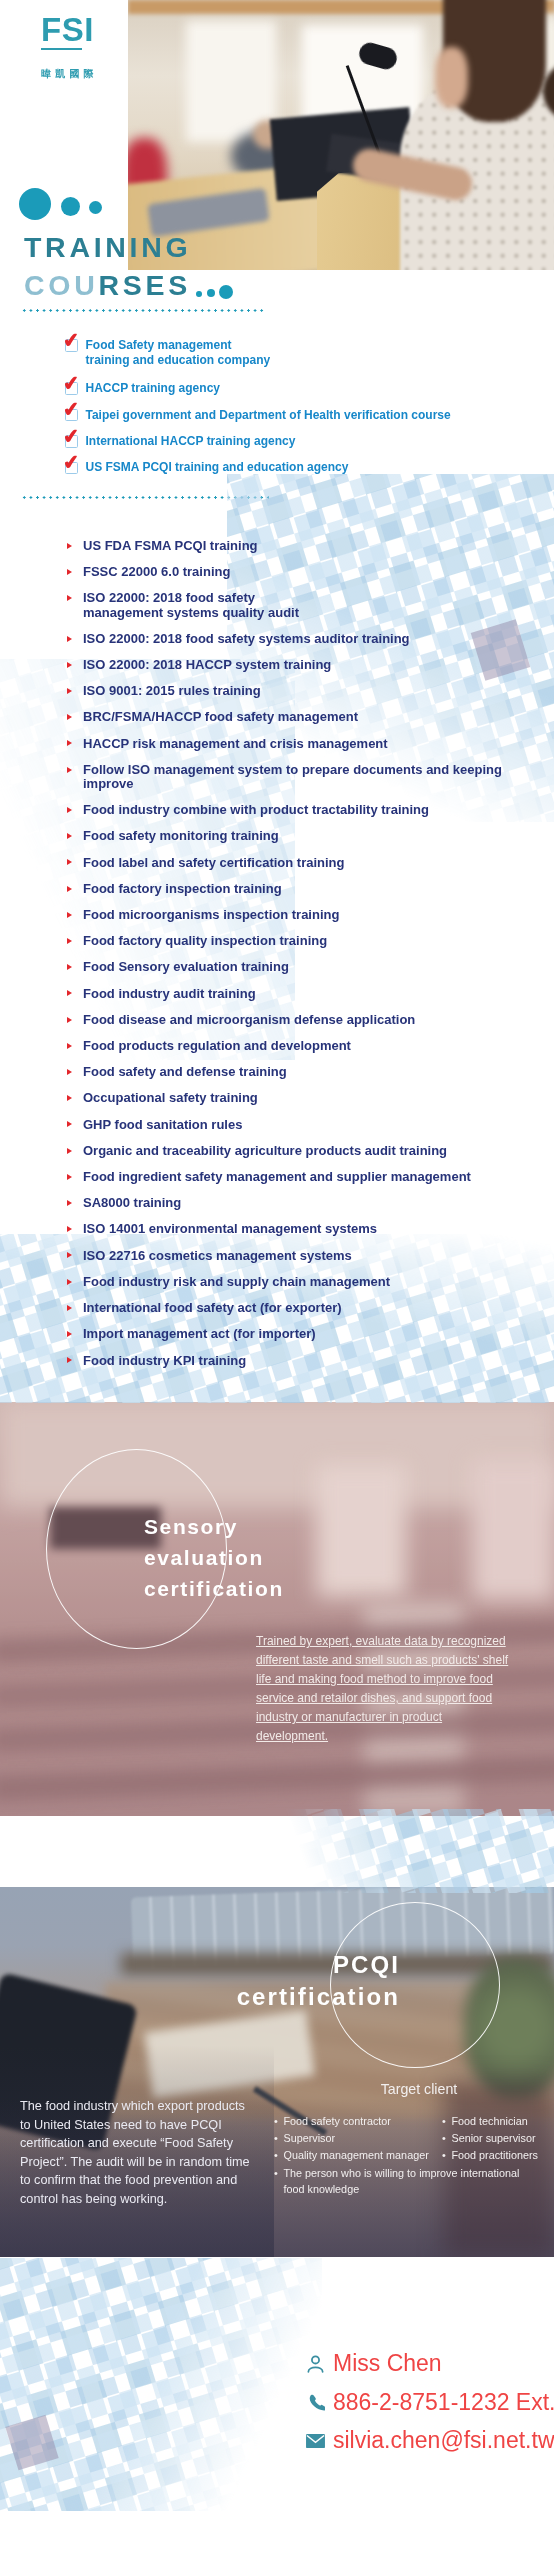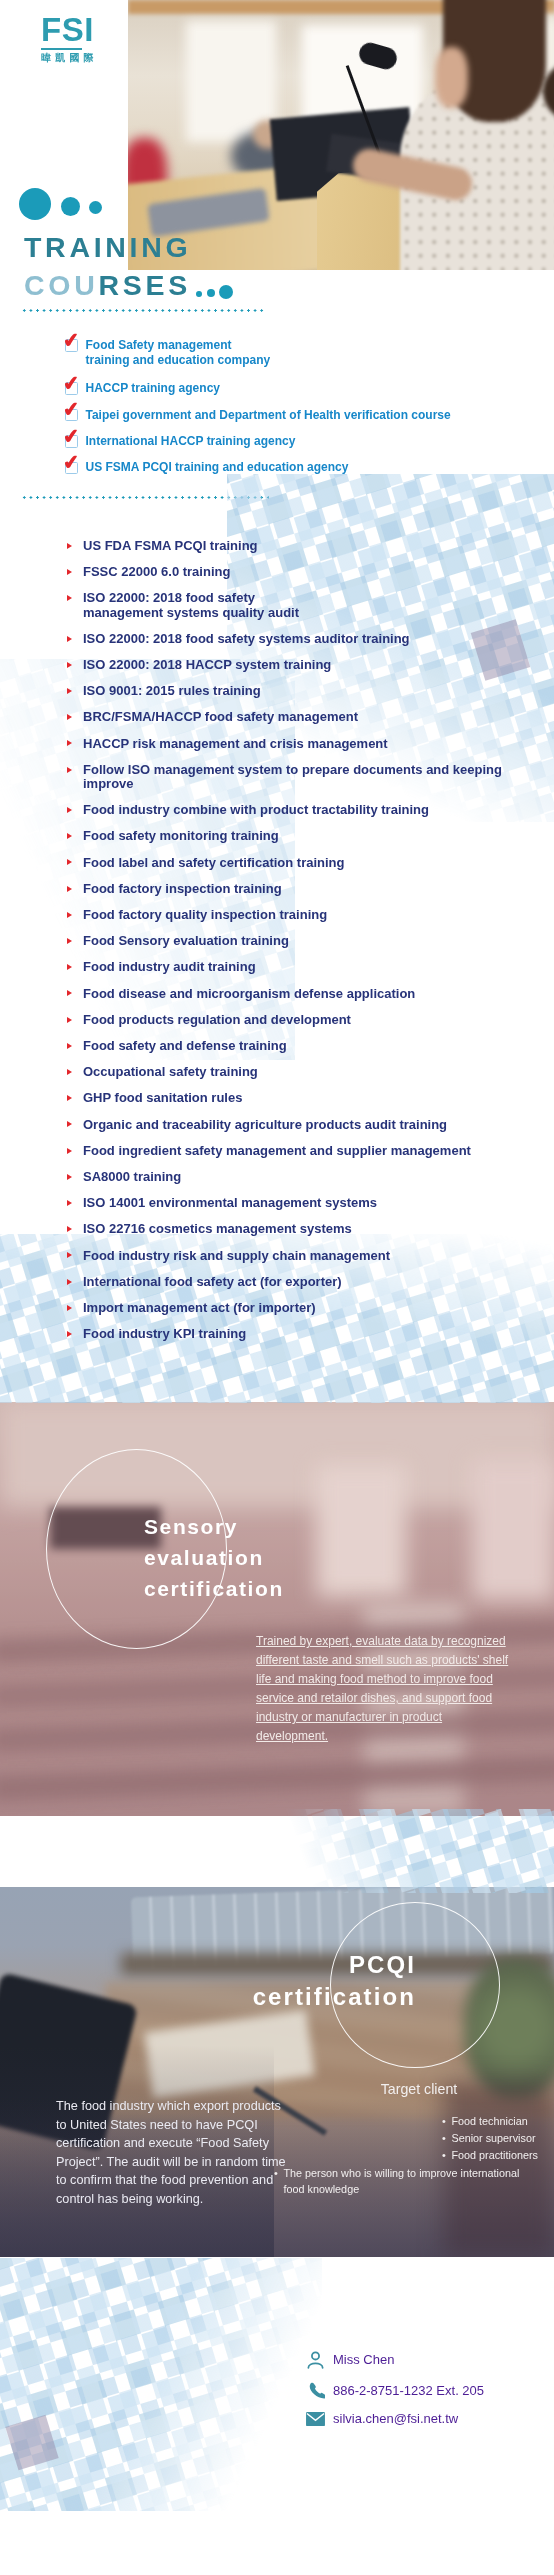--- a/index.html
+++ b/index.html
@@ -32,21 +32,21 @@
            background-size:13.7px 13.7px;filter:blur(1.6px);}
   .hp-arm{left:224px;top:158px;width:121px;height:33px;background:#caa287;border-radius:17px;transform:rotate(12deg);filter:blur(2.6px);}
   .hp-head{left:315px;top:-5.3px;width:103px;height:127px;background:#4a3326;border-radius:0 0 45% 45%;filter:blur(2.1px);}
   .hp-face{left:307px;top:47px;width:33px;height:61px;background:#d3a98e;border-radius:42%;filter:blur(3.2px);}
   .hp-bun{left:415px;top:62px;width:59px;height:59px;background:#3d2b20;border-radius:50%;filter:blur(2.1px);}
 
   
   .logo{left:41px;top:12.7px;}
   .logo-text{font-size:33px;font-weight:bold;color:#2E9CB0;letter-spacing:0.5px;line-height:34px;}
   .logo-rule{width:41px;height:2.1px;background:#2E9CB0;margin-top:1.1px;}
-  .logo-sub{margin-top:1px;font-size:10px;font-weight:bold;color:#2E9CB0;letter-spacing:4.2px;white-space:nowrap;}
+  .logo-sub{margin-top:17px;font-size:10px;font-weight:bold;color:#2E9CB0;letter-spacing:4.2px;white-space:nowrap;}
 
   
   .dot{position:absolute;border-radius:50%;background:#1B9BB9;}
   .d1{left:19px;top:188px;width:32px;height:32px;}
   .d2{left:61px;top:197px;width:19px;height:19px;}
   .d3{left:89px;top:201px;width:13px;height:13px;}
   .title1{left:24px;top:231px;font-size:28.5px;font-weight:bold;letter-spacing:3.7px;color:#2C7F93;}
   .title2{left:24px;top:269px;font-size:28.5px;font-weight:bold;letter-spacing:3.7px;}
   .t-light{color:#8FBFD1;}
   .t-dark{color:#2C7F93;}
@@ -126,36 +126,36 @@
   .pq-wood{left:105px;top:95px;width:449px;height:137px;opacity:.5;filter:blur(4.7px);
     background:repeating-linear-gradient(8deg,#b08e6d 0 21px,#a5805f 21px 42px);}
   .pq-phone{left:-18.5px;top:100px;width:140px;height:150px;background:#1e222b;border-radius:9.5px;transform:rotate(14deg);filter:blur(2.1px);}
   .pq-paper{left:148px;top:134px;width:163px;height:66px;background:#e8e4da;transform:rotate(-8deg);filter:blur(4.7px);opacity:.85;}
   .pq-plant{left:464px;top:71px;width:105px;height:140px;background:radial-gradient(circle,#6e7f5a 30%,#55604a 80%);border-radius:45%;filter:blur(6.9px);}
   .pq-pen{left:248px;top:221px;width:84px;height:6.3px;background:#3a3f49;transform:rotate(32deg);filter:blur(1.6px);}
   .pq-darkleft{left:0;top:158px;width:274px;height:212px;background:linear-gradient(to bottom,transparent,rgba(44,46,66,.6));}
   .pq-darkbottom{left:0;top:211px;width:555px;height:159px;background:linear-gradient(180deg,transparent,rgba(52,50,72,.62));}
   .pq-darkright{left:443px;top:195px;width:112px;height:175px;background:rgba(60,40,50,.45);filter:blur(11.6px);}
   .pq-circle{left:330px;top:1902px;width:168px;height:164px;}
-  .pq-title{left:221px;top:1949px;width:195px;z-index:3;text-align:right;color:#ffffff;font-weight:bold;
+  .pq-title{left:205px;top:1949px;width:195px;z-index:3;text-align:right;color:#ffffff;font-weight:bold;
             font-size:24px;letter-spacing:2.1px;line-height:32px;}
   .pq-target-heading{left:332px;top:2081px;width:174px;z-index:3;text-align:center;color:#F2EFEF;font-size:14.2px;}
   .pq-cols{z-index:3;list-style:none;margin:0;padding:0;}
   .pq-cols li{position:relative;padding-left:9.5px;color:#F2EFEF;font-size:10.8px;line-height:17px;white-space:nowrap;}
   .pq-cols li::before{content:"•";position:absolute;left:0;top:0;color:#F2EFEF;}
   .pq-col1{left:274px;top:2113px;} .pq-col2{left:442px;top:2113px;}
   .pq-note{left:274px;top:2165px;width:253px;z-index:3;position:absolute;color:#F2EFEF;font-size:10.8px;line-height:16px;padding-left:9.5px;}
   .pq-note::before{content:"•";position:absolute;left:0;top:0;color:#F2EFEF;}
-  .pq-para{left:20px;top:2097px;width:232px;z-index:3;color:#EAEAF2;font-size:12.7px;line-height:18.5px;margin-left:36px;}
+  .pq-para{left:20px;top:2097px;width:232px;z-index:3;color:#EAEAF2;font-size:12.7px;line-height:18.5px;}
 
   
   .contact{left:306px;top:2350px;display:flex;flex-direction:column;gap:11.6px;}
   .contact-row{display:flex;align-items:center;gap:8px;}
   .contact-row svg{flex:0 0 auto;}
-  .contact-text{font-size:13px;color:#4c1d95;white-space:nowrap;}
+  .contact-text{font-size:23px;color:#ef4444;white-space:nowrap;}
   .z3{z-index:3;}
 </style>
 </head>
 <body>
 
 <div class="page">
 
   <div class="hero-photo">
     <div class="hp-beam"></div>
     <div class="hp-win1"></div>
@@ -234,20 +234,21 @@
     <li>ISO 22000: 2018 food safety systems auditor training</li>
     <li>ISO 22000: 2018 HACCP system training</li>
     <li>ISO 9001: 2015 rules training</li>
     <li>BRC/FSMA/HACCP food safety management</li>
     <li>HACCP risk management and crisis management</li>
     <li>Follow ISO management system to prepare documents and keeping improve</li>
     <li>Food industry combine with product tractability training</li>
     <li>Food safety monitoring training</li>
     <li>Food label and safety certification training</li>
     <li>Food factory inspection training</li>
+    <li>Food microorganisms inspection training</li>
     <li>Food factory quality inspection training</li>
     <li>Food Sensory evaluation training</li>
     <li>Food industry audit training</li>
     <li>Food disease and microorganism defense application</li>
     <li>Food products regulation and development</li>
     <li>Food safety and defense training</li>
     <li>Occupational safety training</li>
     <li>GHP food sanitation rules</li>
     <li>Organic and traceability agriculture products audit training</li>
     <li>Food ingredient safety management and supplier management</li>
@@ -294,20 +295,25 @@
     <div class="pq-darkbottom"></div>
     <div class="pq-darkright"></div>
   </div>
   <div class="circle pq-circle"></div>
   <div class="abs pq-title z3">
     <div>PCQI</div>
     <div>certification</div>
   </div>
   <div class="abs pq-para z3">The food industry which export products to United States need to have PCQI certification and execute “Food Safety Project”. The audit will be in random time to confirm that the food prevention and control has being working.</div>
   <div class="abs pq-target-heading z3">Target client</div>
+  <ul class="abs pq-cols pq-col1">
+    <li>Food safety contractor</li>
+    <li>Supervisor</li>
+    <li>Quality management manager</li>
+  </ul>
   <ul class="abs pq-cols pq-col2">
     <li>Food technician</li>
     <li>Senior supervisor</li>
     <li>Food practitioners</li>
   </ul>
   <div class="pq-note">The person who is willing to improve international food knowledge</div>
 
   <div class="mosaic mz-footer"></div>
   <div class="sq-purple sp2"></div>
 

